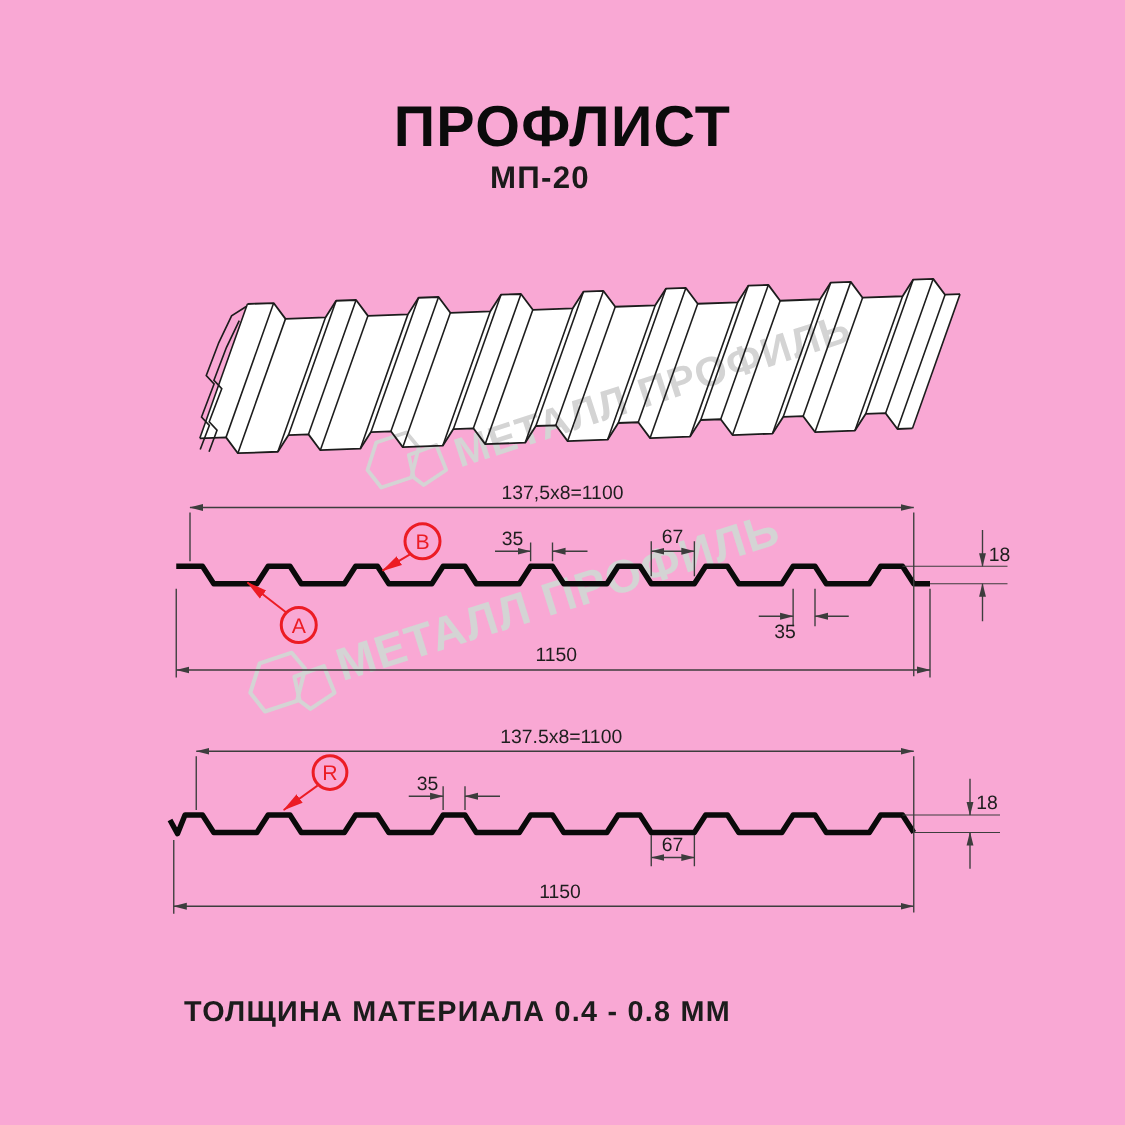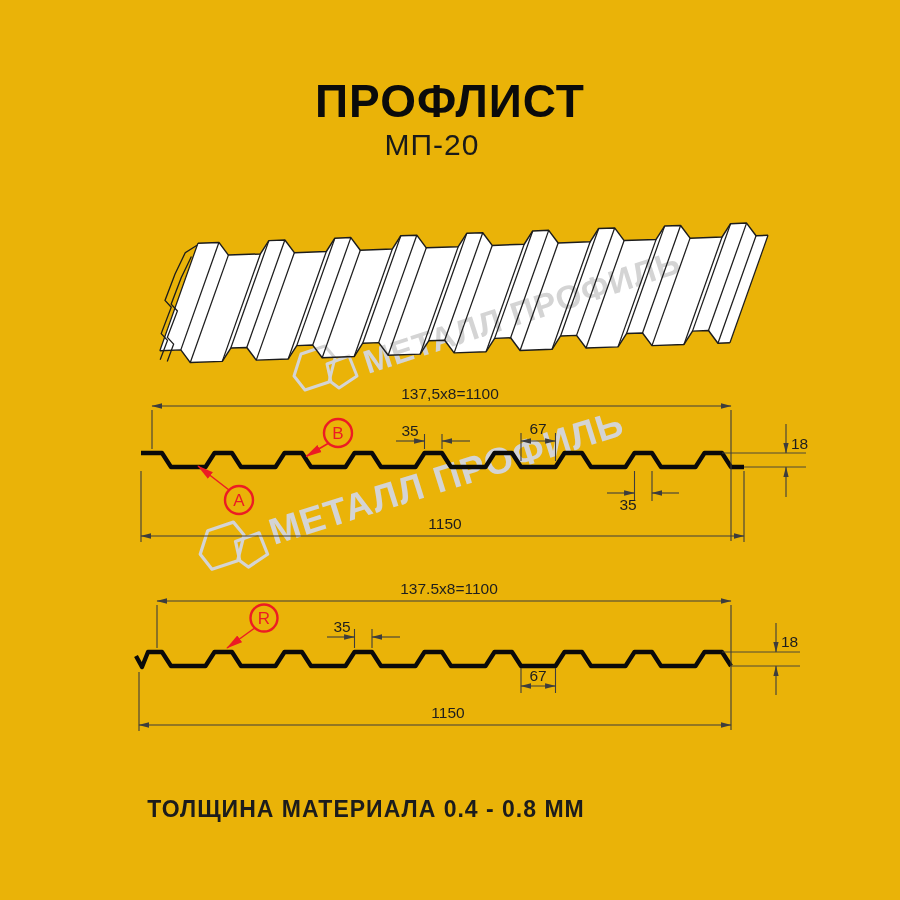--- a/index.html
+++ b/index.html
@@ -1,21 +1,21 @@
 <!DOCTYPE html>
 <html><head>
 <meta charset="utf-8">
 <style>
   html,body{margin:0;padding:0;background:#ffffff;}
-  .page{position:relative;width:900px;height:900px;background:#eab308;overflow:hidden;
+  .page{position:relative;width:900px;height:900px;background:#f9a8d4;overflow:hidden;
         font-family:"Liberation Sans",sans-serif;}
   .title{position:absolute;top:74px;left:0;width:900px;text-align:center;
          font-size:46px;font-weight:800;letter-spacing:1px;color:#0b0b0b;margin:0;}
   .subtitle{position:absolute;top:128px;left:0;width:864px;text-align:center;
-         font-size:30px;font-weight:400;letter-spacing:1px;color:#1a1a1a;}
+         font-size:25px;font-weight:700;letter-spacing:1px;color:#1a1a1a;}
   .footer{position:absolute;top:796px;left:0;width:732px;text-align:center;
          font-size:23px;font-weight:600;letter-spacing:1px;color:#1c1c1c;}
   svg.cv{position:absolute;left:0;top:0;}
   text{font-family:"Liberation Sans",sans-serif;}
   .dimtxt{font-size:15.5px;fill:#1e1e1e;text-anchor:middle;}
   .dimtxt-left{font-size:15.5px;fill:#1e1e1e;text-anchor:start;}
   .redtxt{font-size:17px;text-anchor:middle;}
   .wmtext{font-weight:bold;letter-spacing:1px;}
   .dline{stroke:#3d3d3d;stroke-width:1.1;fill:none;}
   .thinline{stroke:#3d3d3d;stroke-width:0.9;fill:none;}

